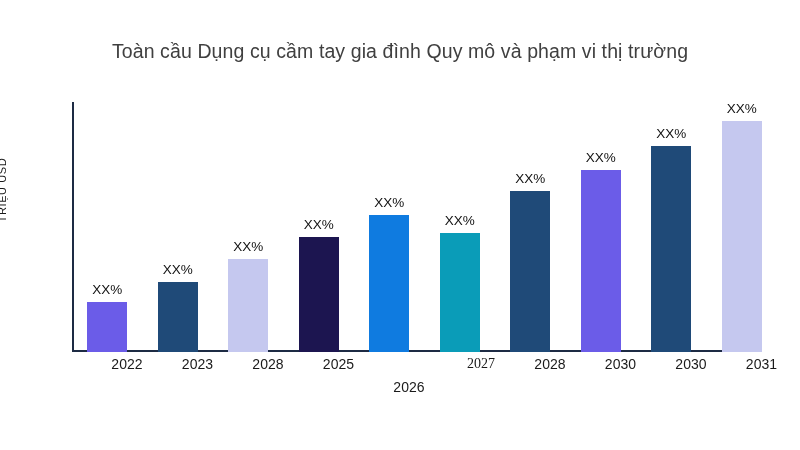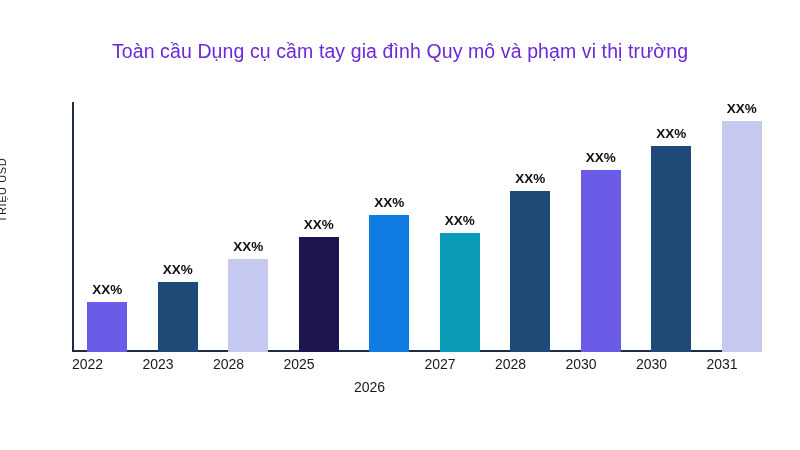--- a/index.html
+++ b/index.html
@@ -24,21 +24,21 @@
   }
 
   
   .chart-title {
     position: absolute;
     left: 0;
     top: 40px;
     width: 800px;
     text-align: center;
     font-size: 19.5px;
-    color: #6d28d9;
+    color: #404040;
     letter-spacing: 0.1px;
     white-space: nowrap;
   }
 
   
   .growth-annotation {
     position: absolute;
     left: 148px;
     top: 143px;
     font-size: 15px;
@@ -85,21 +85,20 @@
     left: 72px;
     top: 96px;
     width: 720px;
     height: 256px;
   }
   .bar-group {
     position: absolute;
     bottom: 0;
     width: 70.5px;
     height: 100%;
-    font-weight: bold;
   }
   .bar {
     position: absolute;
     bottom: 0;
     left: 50%;
     transform: translateX(-50%);
     width: 40px;
   }
   .bar-value {
     position: absolute;
@@ -115,21 +114,21 @@
     position: absolute;
     left: 72px;
     top: 356px;
     width: 720px;
     height: 26px;
   }
   .x-label {
     position: absolute;
     top: 0;
     width: 70.5px;
-    text-align: left;
+    text-align: right;
     font-size: 14px;
     color: #1a1a1a;
   }
 
   
   .source-note {
     position: absolute;
     left: 0;
     top: 388px;
     width: 800px;
@@ -194,21 +193,21 @@
         <div class="bar-value" style="bottom: 236px;">XX%</div>
       </div>
     </div>
 
   <div class="x-labels" id="x-labels">
       <div class="x-label" style="left: 0px;">2022</div>
       <div class="x-label" style="left: 70.5px;">2023</div>
       <div class="x-label" style="left: 141px;">2028</div>
       <div class="x-label" style="left: 211.5px;">2025</div>
       <div class="x-label" style="left: 282px; margin-top: 23px;">2026</div>
-      <div class="x-label" style="left: 352.5px;">2027</div>
+      <div class="x-label" style="left: 352.5px; font-family: Liberation Serif, serif;">2027</div>
       <div class="x-label" style="left: 423px;">2028</div>
       <div class="x-label" style="left: 493.5px;">2030</div>
       <div class="x-label" style="left: 564px;">2030</div>
       <div class="x-label" style="left: 634.5px;">2031</div>
     </div>
 
 
 </div>
 
 </body></html>

